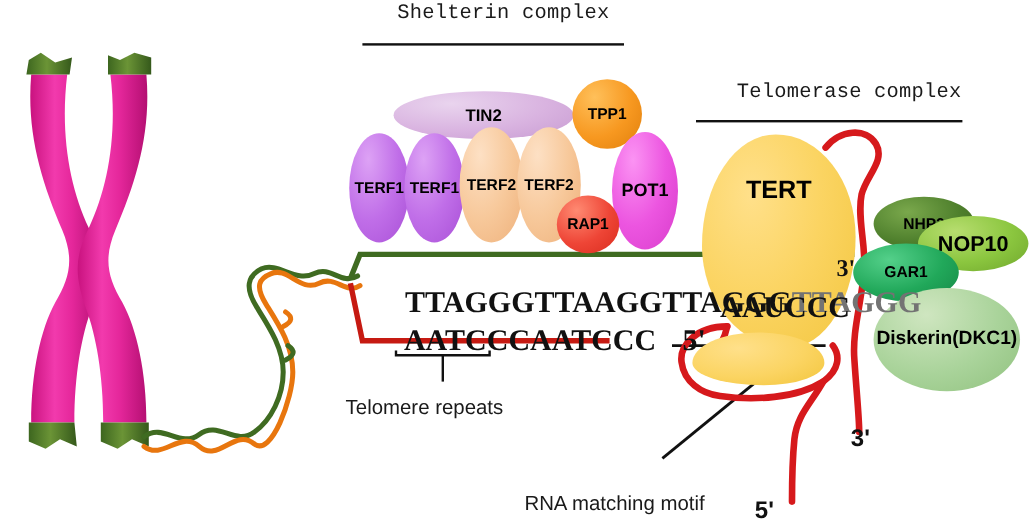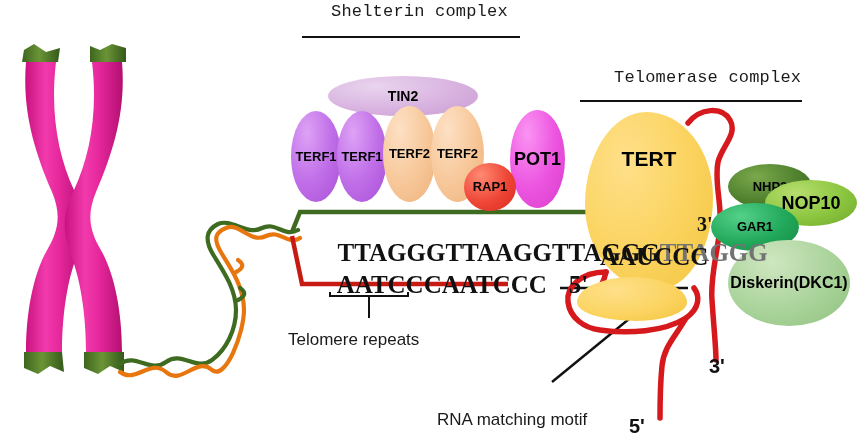--- a/index.html
+++ b/index.html
@@ -168,20 +168,25 @@
     <span>Diskerin</span>
     <span>(DKC1)</span>
   </div>
 
   <div class="blob oval" style="left:328px;top:76px;width:150px;height:40px;
               background:radial-gradient(ellipse at 32% 26%, #e9d4ee 0%, #d9b3e0 55%, #c79bd1 100%);
               font-size:14px;">
     <span>TIN2</span>
   </div>
 
+  <div class="blob oval" style="left:477px;top:66px;width:58px;height:58px;
+              background:radial-gradient(ellipse at 32% 26%, #ffc05a 0%, #f79820 55%, #e07f0c 100%);
+              font-size:13px;">
+    <span>TPP1</span>
+  </div>
 
   <div class="blob oval" style="left:291px;top:111px;width:50px;height:91px;
               background:radial-gradient(ellipse at 32% 24%, #dda2f5 0%, #c06ee8 52%, #a84fd6 100%);
               font-size:13px;">
     <span>TERF1</span>
   </div>
 
   <div class="blob oval" style="left:337px;top:111px;width:50px;height:91px;
               background:radial-gradient(ellipse at 32% 24%, #dda2f5 0%, #c06ee8 52%, #a84fd6 100%);
               font-size:13px;">
@@ -195,21 +200,21 @@
   </div>
 
   <div class="blob oval" style="left:431px;top:106px;width:53px;height:96px;
               background:radial-gradient(ellipse at 32% 24%, #fde0c4 0%, #f7c89a 52%, #eeb07a 100%);
               font-size:13px;">
     <span>TERF2</span>
   </div>
 
   <div class="blob oval" style="left:510px;top:110px;width:55px;height:98px;
               background:radial-gradient(ellipse at 32% 24%, #fb93f3 0%, #ec55e0 52%, #d83ccb 100%);
-              font-size:18px;">
+              font-size:15px;">
     <span>POT1</span>
   </div>
 
   <div class="blob oval" style="left:464px;top:163px;width:52px;height:48px;
               background:radial-gradient(ellipse at 32% 26%, #ff8a72 0%, #ee4536 55%, #d92c1e 100%);
               font-size:13px;">
     <span>RAP1</span>
   </div>
 
   <div class="seq" style="left:313px;top:211px;">

